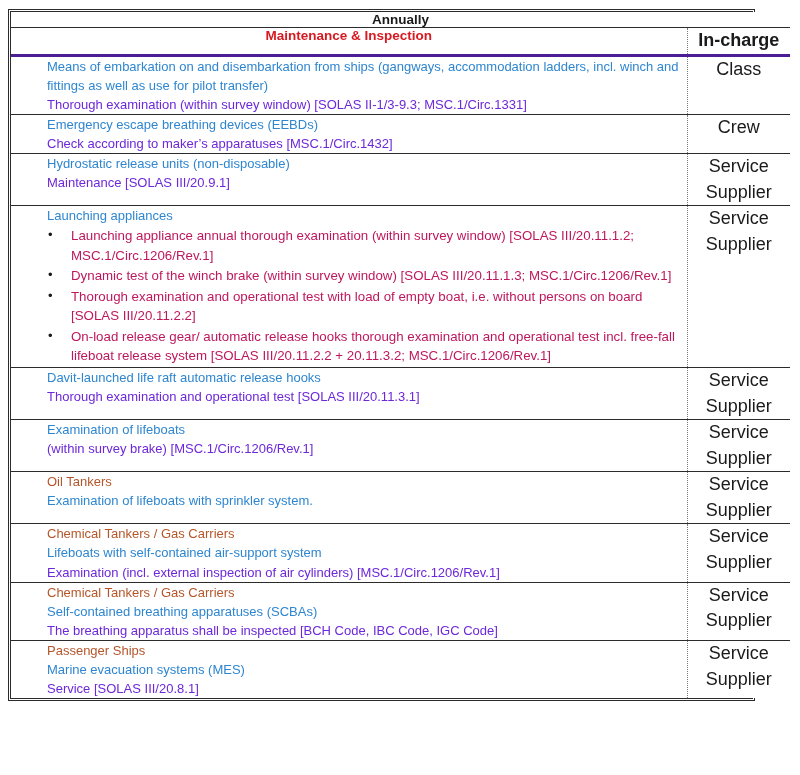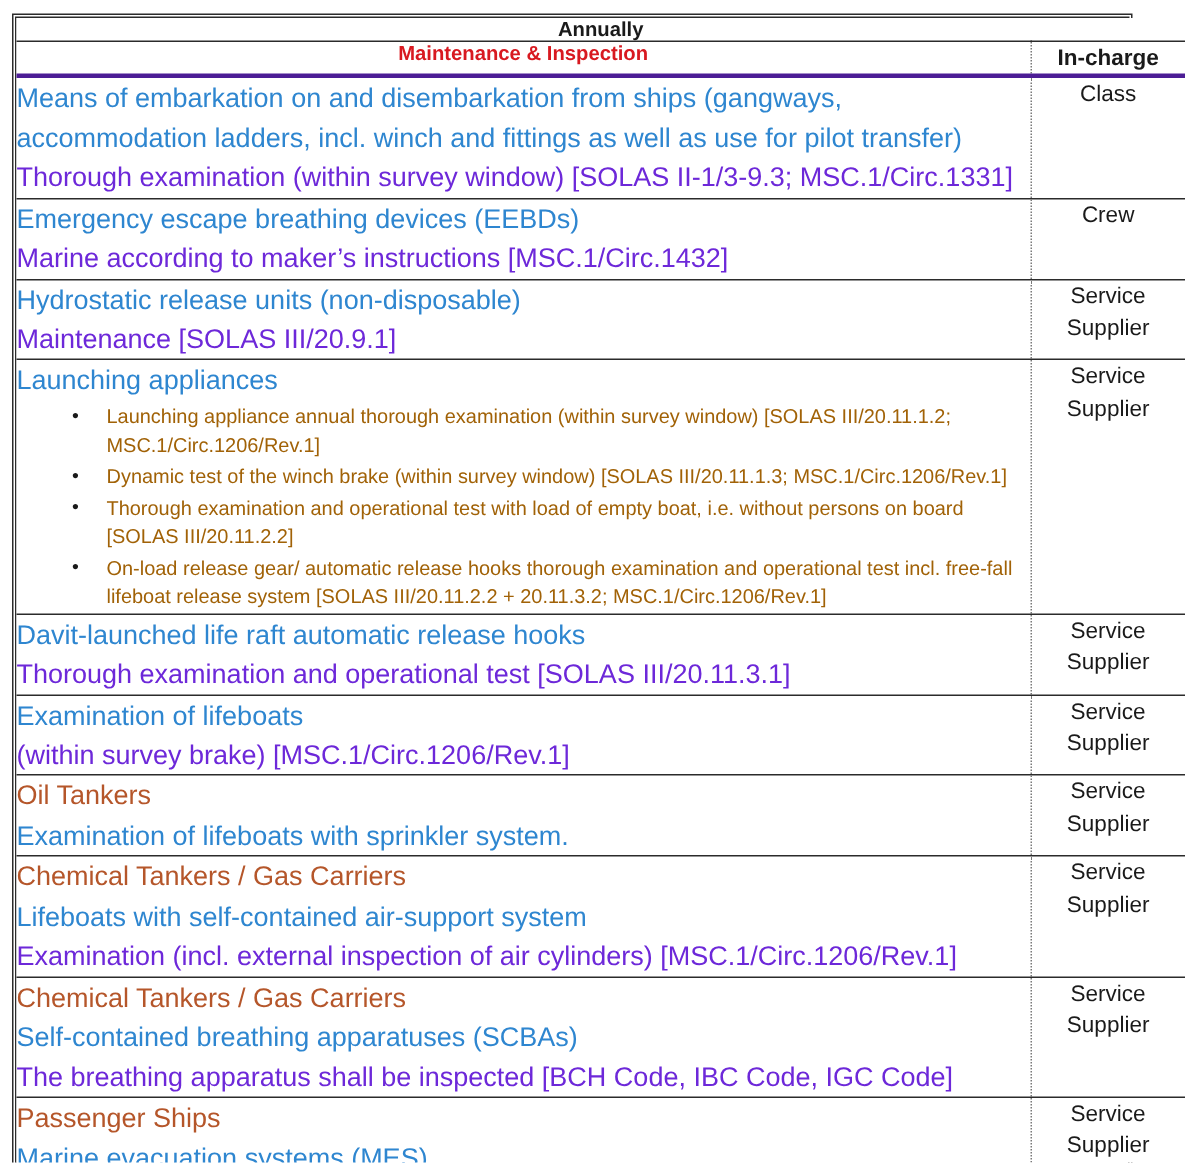--- a/index.html
+++ b/index.html
@@ -88,49 +88,50 @@
     border-bottom: none;
   }
 
   td.main-col {
     padding: 3px 6px 4px 8px;
   }
   td.charge-col {
     border-left: 1px dotted #7a7a7a;
     text-align: center;
     vertical-align: middle;
-    font-size: 15px;
+    font-size: 18px;
     color: #1a1a1a;
     padding: 4px 3px;
     line-height: 1.42;
   }
 
   
   .line {
-    font-size: 18px;
+    font-size: 13px;
     line-height: 1.47;
     white-space: normal;
+    margin-left: 36px;
   }
   .line.blue   { color: #2e86d0; }
   .line.orange { color: #b5562a; }
   .line.dark   { color: #6d28d9; }
 
   
   ul.bullets {
     margin: 1px 0 1px 0;
     padding: 0;
     list-style: none;
   }
   ul.bullets > li {
     position: relative;
     padding-left: 60px;
     margin: 0 0 1px 0;
     font-size: 13.3px;
     line-height: 1.47;
-    color: #a16207;
+    color: #be185d;
   }
   ul.bullets > li::before {
     content: "\2022";
     position: absolute;
     left: 37px;
     top: -1px;
     font-size: 13px;
     color: #1a1a1a;
   }
 
@@ -166,21 +167,21 @@
                 <div class="line blue">Means of embarkation on and disembarkation from ships (gangways, accommodation ladders, incl. winch and fittings as well as use for pilot transfer)</div>
                 <div class="line dark">Thorough examination (within survey window) [SOLAS II-1/3-9.3; MSC.1/Circ.1331]</div>
               </td>
               <td class="charge-col">
                 <span class="charge-line">Class</span>
               </td>
             </tr>
             <tr class="body-row">
               <td class="main-col">
                 <div class="line blue">Emergency escape breathing devices (EEBDs)</div>
-                <div class="line dark">Marine according to maker’s instructions [MSC.1/Circ.1432]</div>
+                <div class="line dark">Check according to maker’s apparatuses [MSC.1/Circ.1432]</div>
               </td>
               <td class="charge-col">
                 <span class="charge-line">Crew</span>
               </td>
             </tr>
             <tr class="body-row">
               <td class="main-col">
                 <div class="line blue">Hydrostatic release units (non-disposable)</div>
                 <div class="line dark">Maintenance [SOLAS III/20.9.1]</div>
               </td>

